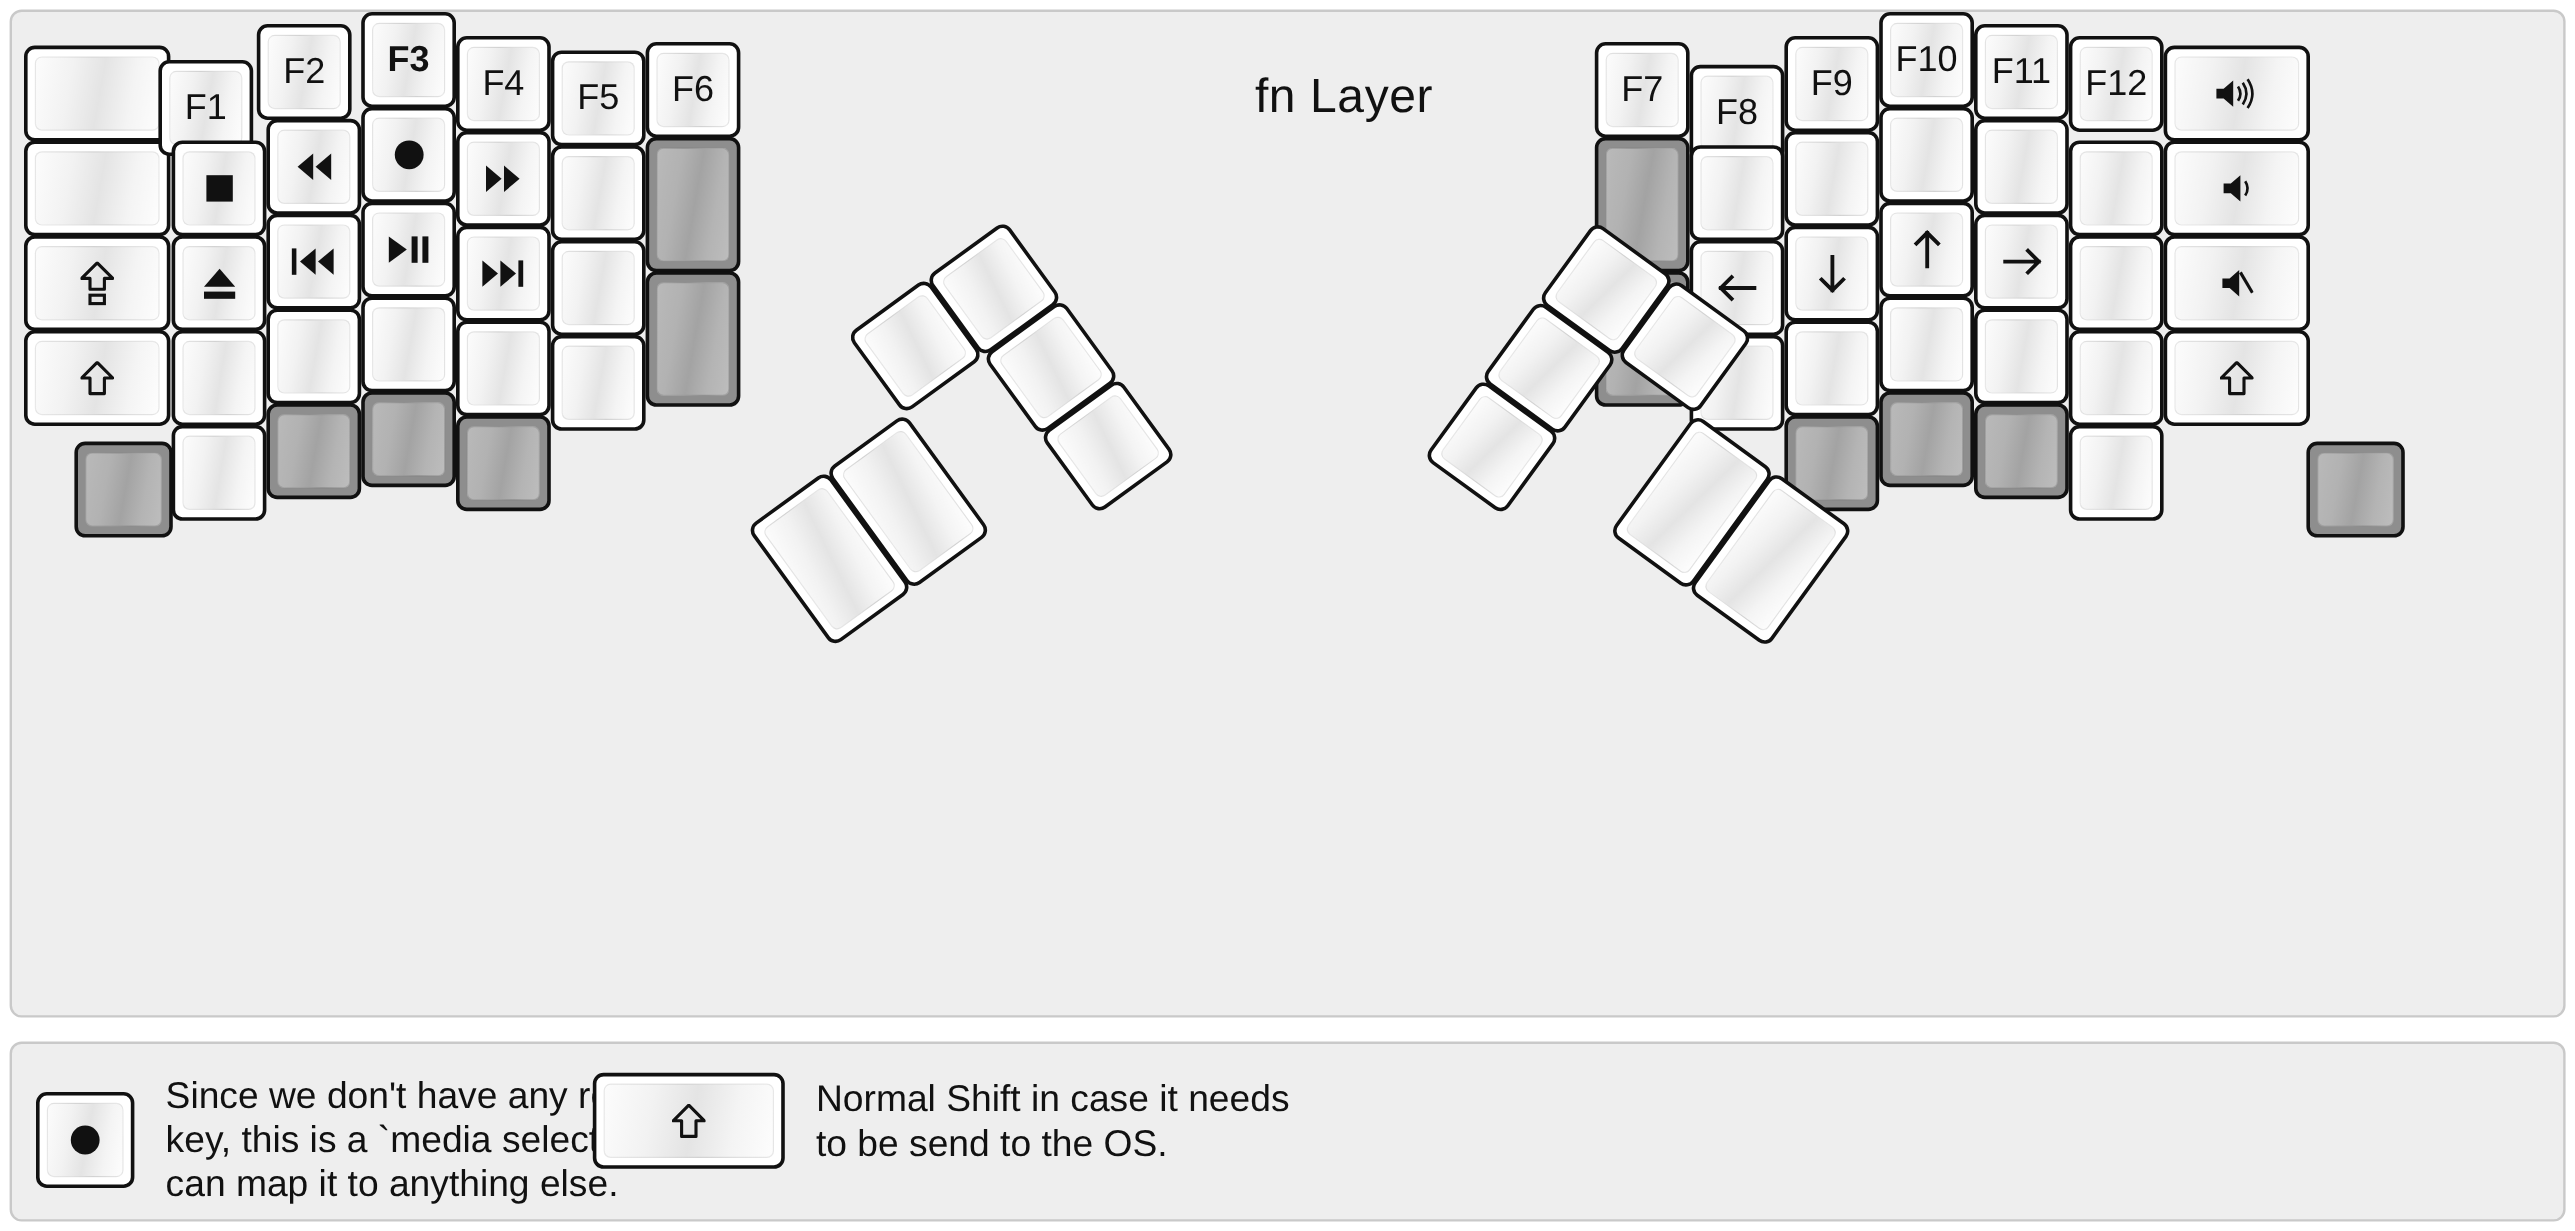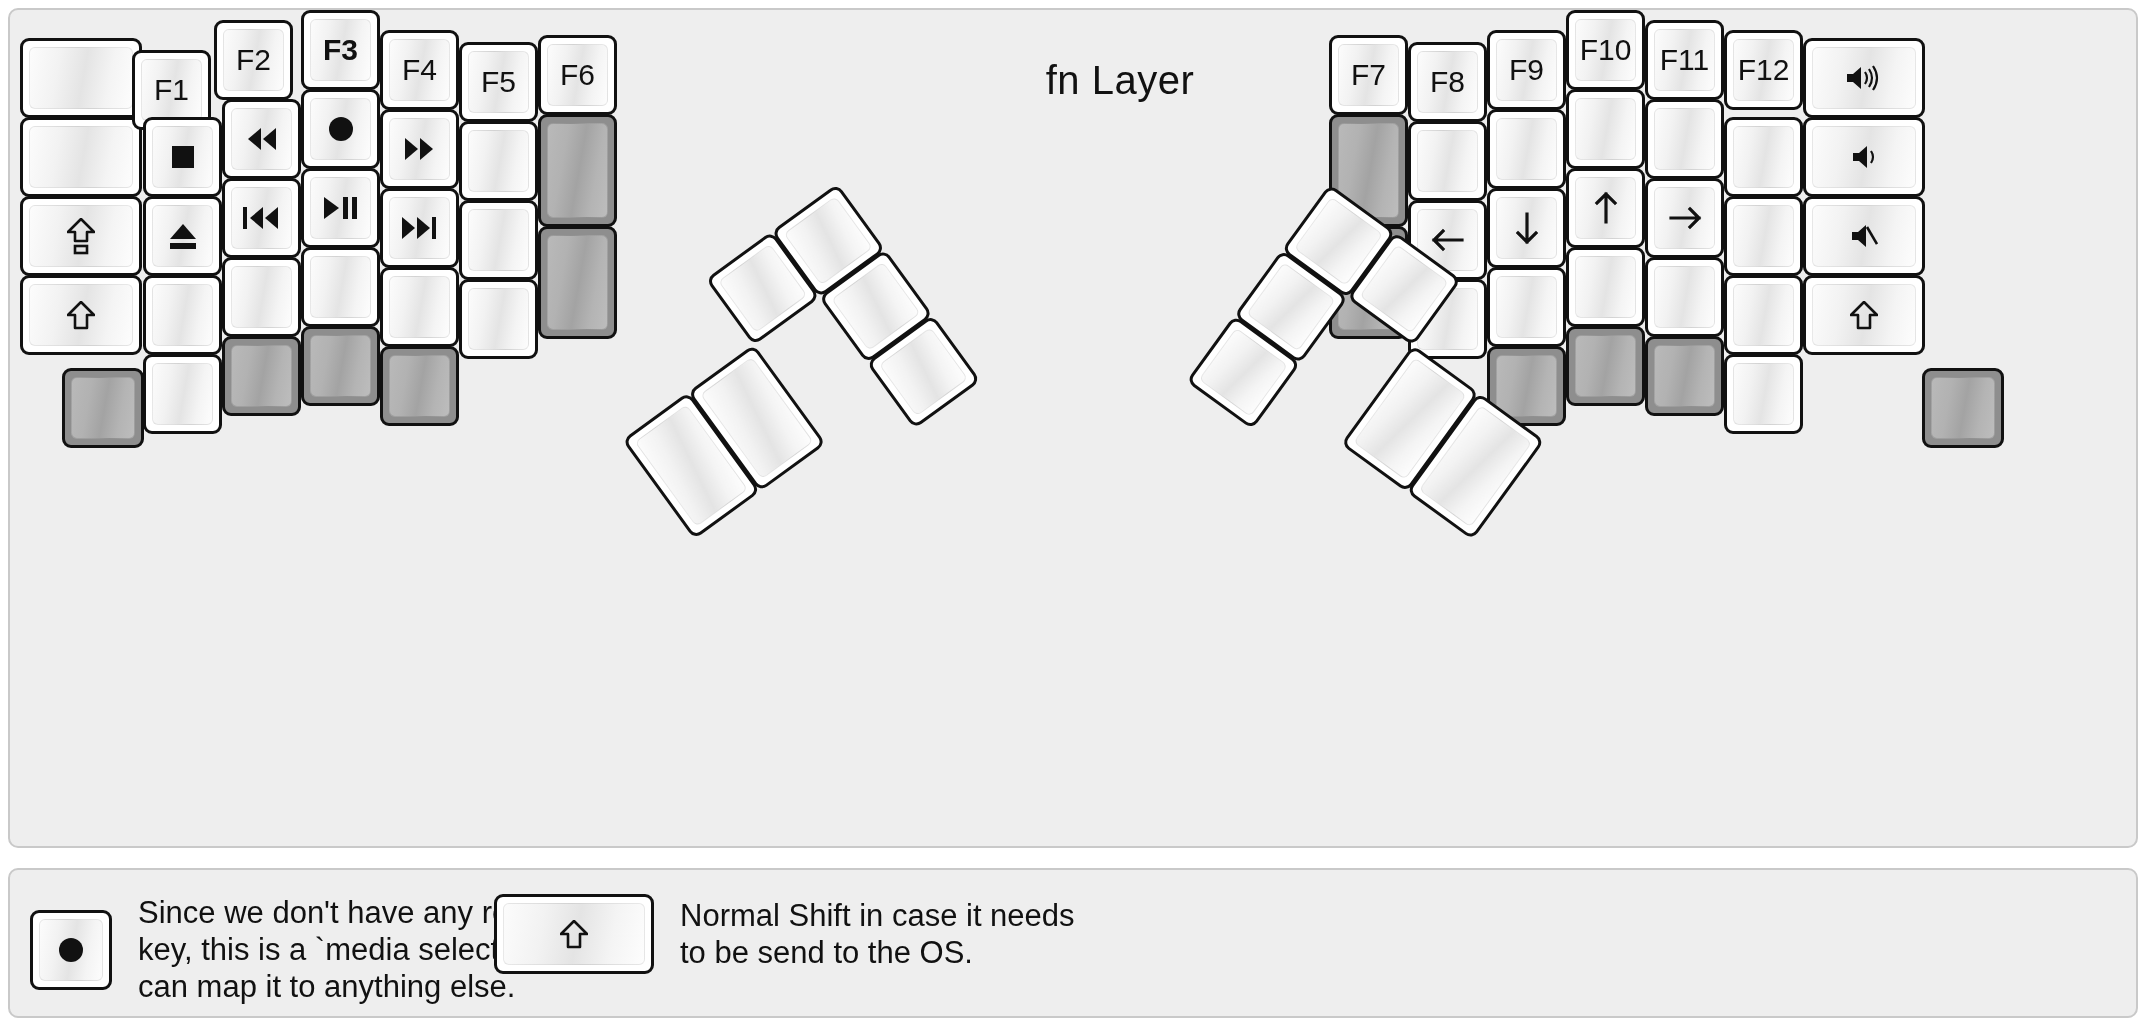--- a/index.html
+++ b/index.html
@@ -367,21 +367,21 @@
         <div class="key transparent" style="left: 1319px; top: 104px; width: 79px; height: 113px;">
           <div class="cap">
             <span class="glyph"></span>
           </div>
         </div>
         <div class="key transparent" style="left: 1319px; top: 216px; width: 79px; height: 113px;">
           <div class="cap">
             <span class="glyph"></span>
           </div>
         </div>
-        <div class="key" style="left: 1398px; top: 32px; width: 79px; height: 80px;">
+        <div class="key" style="left: 1398px; top: 44px; width: 79px; height: 80px;">
           <div class="cap">
             <span class="legend-txt">F8</span>
           </div>
         </div>
         <div class="key" style="left: 1398px; top: 111px; width: 79px; height: 80px;">
           <div class="cap">
             <span class="glyph"></span>
           </div>
         </div>
         <div class="key" style="left: 1398px; top: 190px; width: 79px; height: 80px;">

